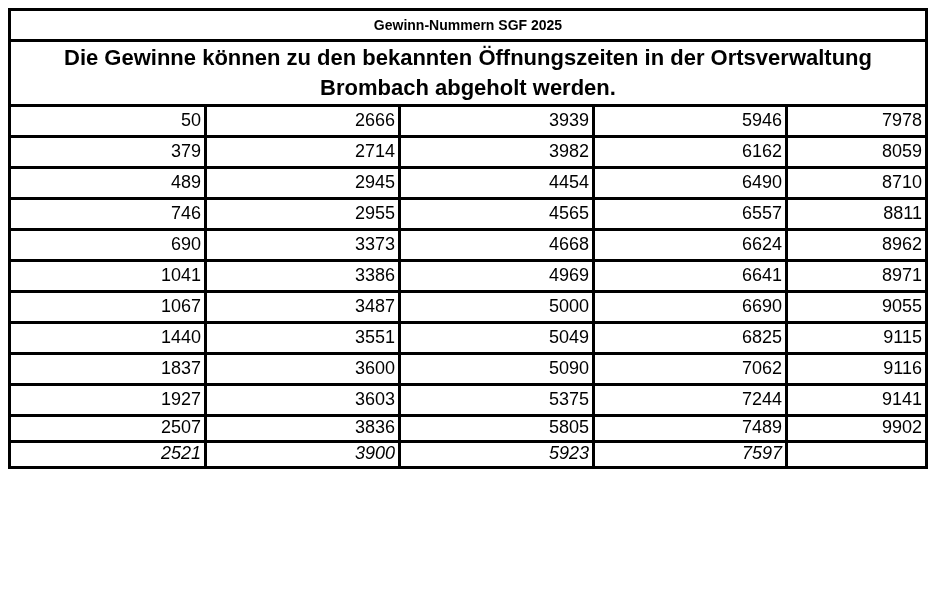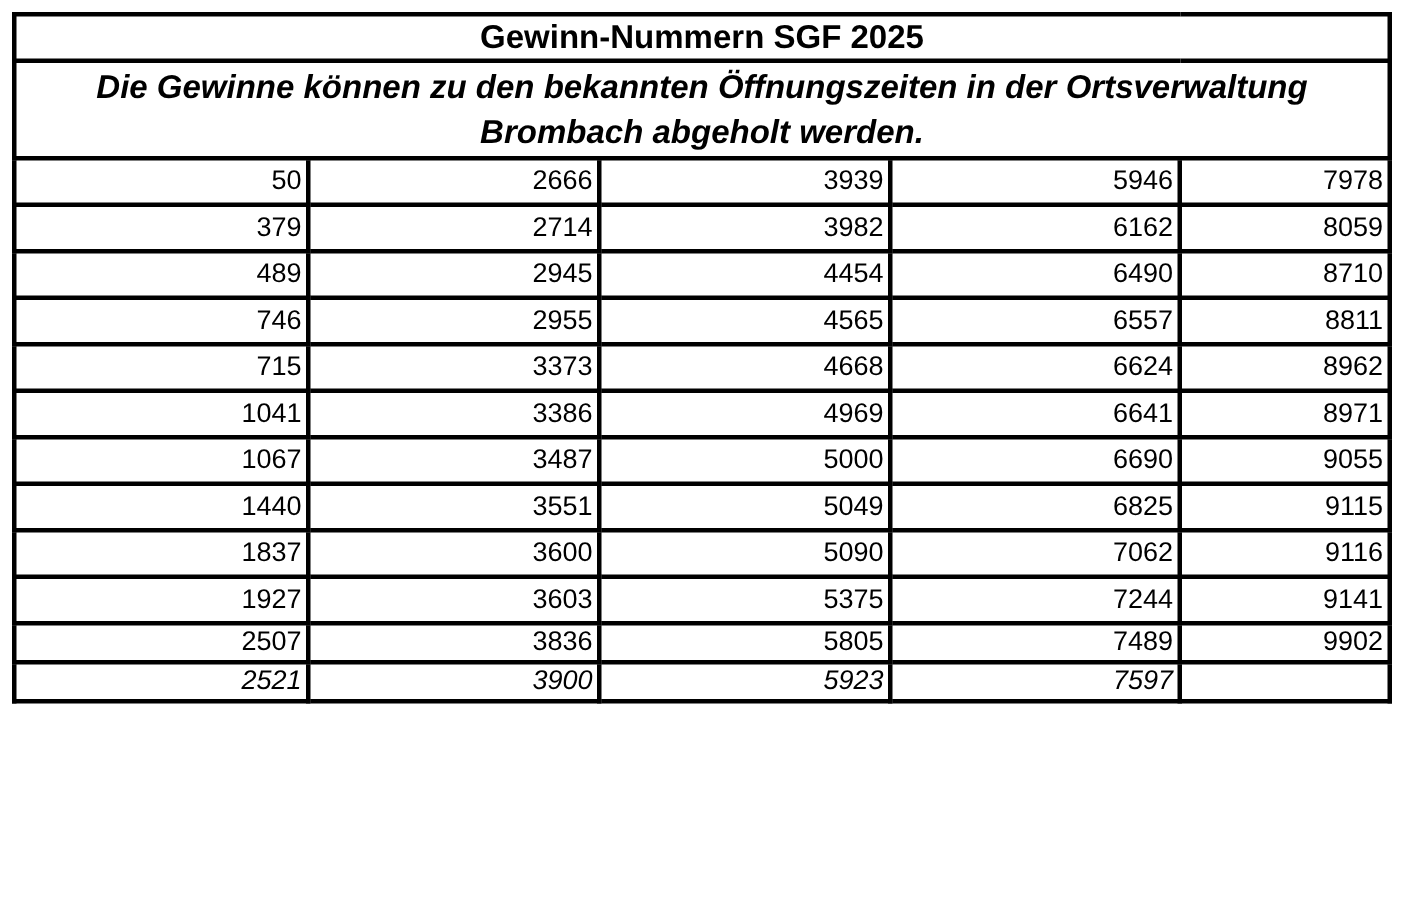--- a/index.html
+++ b/index.html
@@ -25,31 +25,30 @@
     border: 3px solid #000000;
     background: #ffffff;
     overflow: hidden;
     white-space: nowrap;
   }
   td.title-cell {
     height: 26px;
     text-align: center;
     vertical-align: middle;
     font-weight: bold;
-    font-size: 22px;
+    font-size: 14px;
     letter-spacing: 0px;
   }
   td.notice-cell {
     height: 60px;
     text-align: center;
     vertical-align: middle;
     font-weight: bold;
     font-size: 22px;
     line-height: 30px;
-    font-style: italic;
   }
   td.notice-cell span { display: block; }
   tr.num-row { height: 31px; margin-top: 40px; }
   tr.num-row td {
     text-align: right;
     vertical-align: middle;
     font-size: 18px;
     padding: 0 3px 2px 0;
   }
   tr.num-row.short-a { height: 25px; }
@@ -100,21 +99,21 @@
           <td>8710</td>
         </tr>
         <tr class="num-row">
           <td>746</td>
           <td>2955</td>
           <td>4565</td>
           <td>6557</td>
           <td>8811</td>
         </tr>
         <tr class="num-row">
-          <td>715</td>
+          <td>690</td>
           <td>3373</td>
           <td>4668</td>
           <td>6624</td>
           <td>8962</td>
         </tr>
         <tr class="num-row">
           <td>1041</td>
           <td>3386</td>
           <td>4969</td>
           <td>6641</td>

